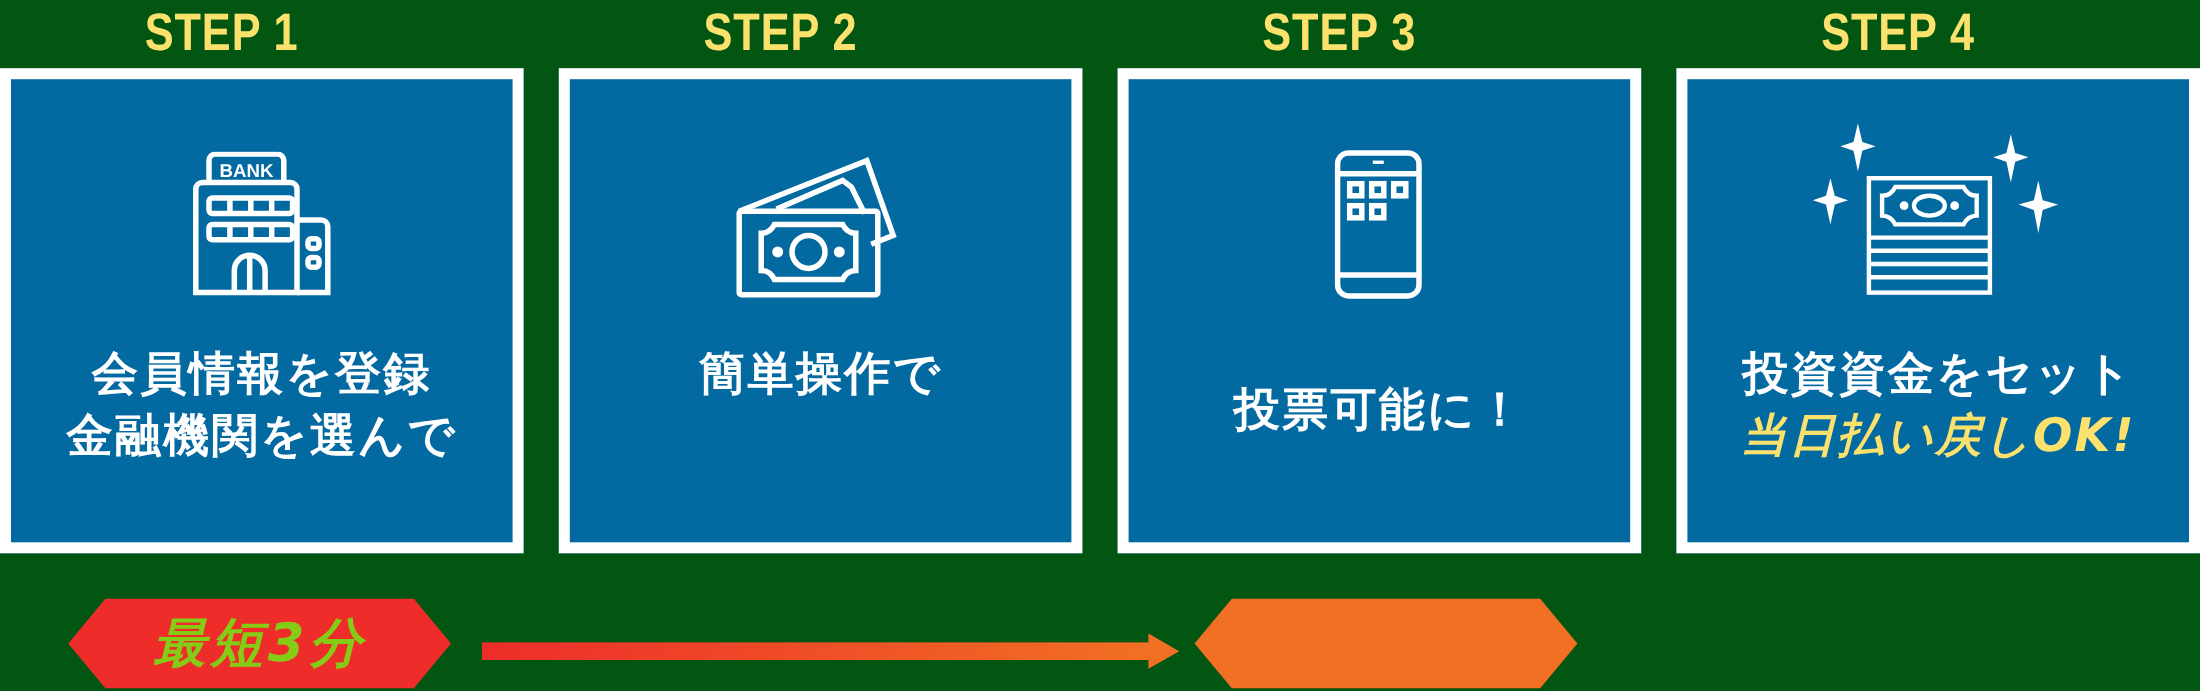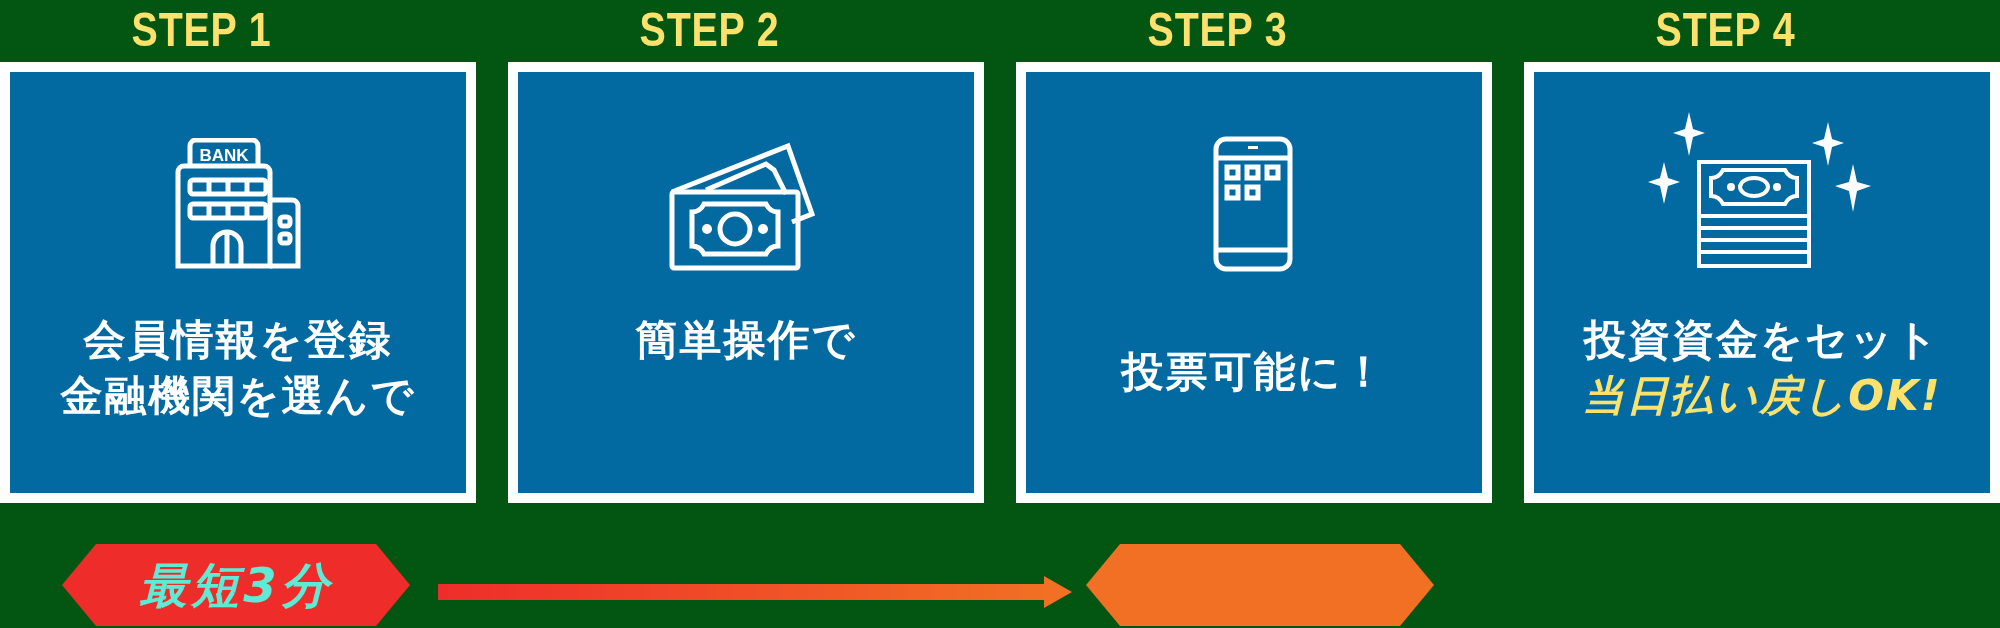--- a/index.html
+++ b/index.html
@@ -8,21 +8,21 @@
   .step { position:absolute; top:0; width:403px; height:503px; }
   .step-label { position:absolute; top:0; left:0; width:100%; height:60px; text-align:center;
                 color:#fce26c; font-family:"Liberation Sans", sans-serif; font-weight:bold;
                 font-size:48px; line-height:60px; transform:scaleX(0.82); letter-spacing:1px; }
   .box { position:absolute; top:62px; left:0; width:456px; height:421px; border:10px solid #ffffff;
          background:#0369a1; }
   .icon { position:absolute; left:50%; transform:translateX(-50%); }
   .caption { position:absolute; left:0; width:100%; text-align:center; color:#ffffff;
              font-weight:bold; font-size:42px; line-height:56px; letter-spacing:2px; }
   .caption .hl { color:#fce26c;font-style:italic; }
-  .badge { position:absolute; top:544px; height:82px; color:#5eead4; font-weight:bold;
+  .badge { position:absolute; top:544px; height:82px; color:#84cc16; font-weight:bold;
            font-style:italic; font-size:48px; line-height:82px; text-align:center; letter-spacing:4px; }
   .badge svg { position:absolute; left:0; top:0; }
   .badge span { position:relative; }
   .arrow { position:absolute; left:438px; top:574px; }
 </style>
 </head>
 <body>
 
 <div class="step" style="left:0px;">
   <div class="step-label">STEP 1</div>

